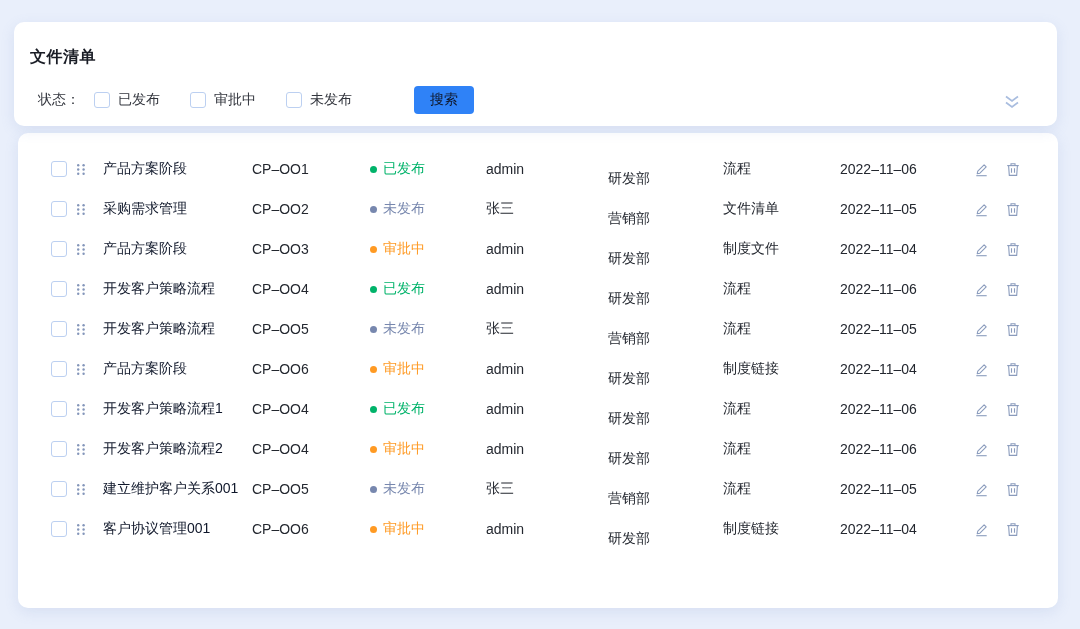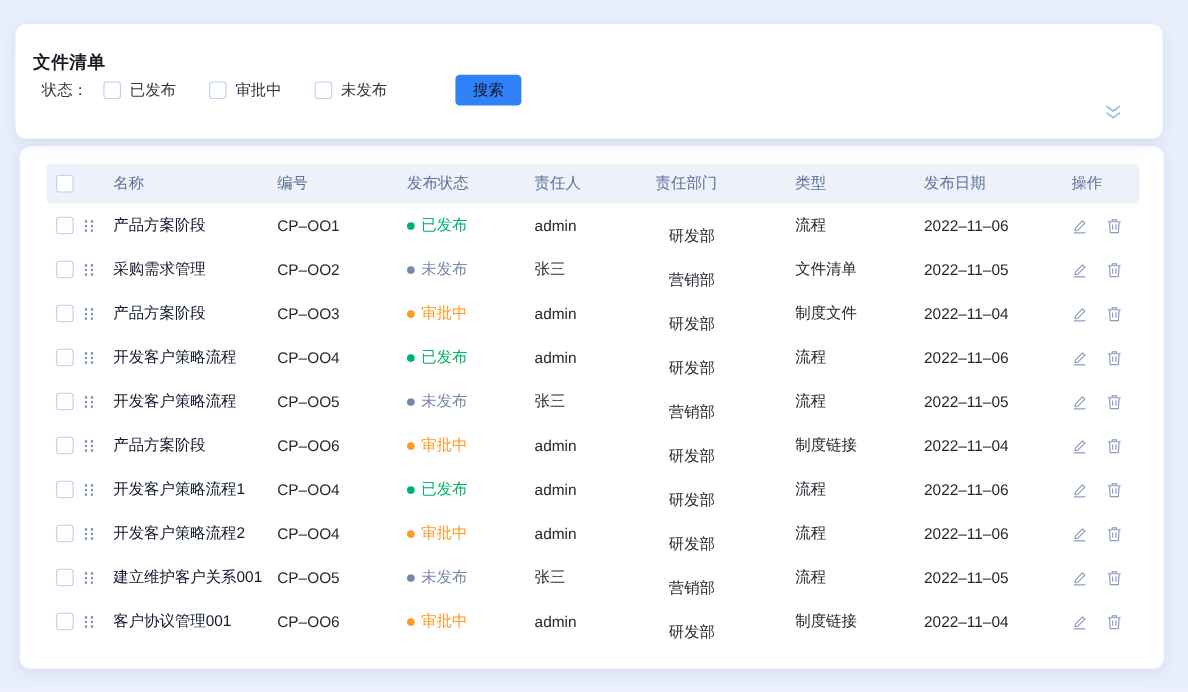--- a/index.html
+++ b/index.html
@@ -17,21 +17,21 @@
     box-shadow:0 4px 14px rgba(120,145,200,0.16);
   }
   
   .filter-card {
     position:relative;
     margin:22px 23px 0 14px;
     height:104px;
     padding:25px 28px 0 16px;
   }
   .page-title { font-size:16px; font-weight:700; color:#1a1d26; letter-spacing:0.5px; }
-  .filter-row { display:flex; align-items:center; padding-left:8px; color:#33363e; }
+  .filter-row { margin-top:18px; display:flex; align-items:center; padding-left:8px; color:#33363e; }
   .filter-label { margin-right:14px; }
   .cb-group { display:flex; align-items:center; margin-right:30px; }
   .checkbox {
     display:inline-block; width:16px; height:16px;
     border:1px solid #bcd0f1; border-radius:3px; background:#fff;
     margin-right:8px; flex:0 0 auto;
   }
   .search-btn {
     margin-left:32px; width:60px; height:28px;
     border:none; border-radius:4px;
@@ -112,34 +112,20 @@
   <span class="collapse-toggle">
     <svg class="icon-svg" width="16" height="14" viewBox="0 0 16 14">
       <polyline points="2,1.5 8,6 14,1.5" fill="none" stroke="#a9bddf" stroke-width="1.7"></polyline>
       <polyline points="2,7.5 8,12 14,7.5" fill="none" stroke="#a9bddf" stroke-width="1.7"></polyline>
     </svg>
   </span>
 </div>
 
 <div class="card table-card">
 
-  <div class="thead">
-    <span class="col-check">
-      <span class="checkbox"></span>
-    </span>
-    <span class="col-drag"></span>
-    <span class="col-name">名称</span>
-    <span class="col-code">编号</span>
-    <span class="col-status">发布状态</span>
-    <span class="col-owner">责任人</span>
-    <span class="col-dept">责任部门</span>
-    <span class="col-type">类型</span>
-    <span class="col-date">发布日期</span>
-    <span class="col-actions">操作</span>
-  </div>
 
   <div id="table-body">
       <div class="trow">
     <span class="col-check">
       <span class="checkbox"></span>
     </span>
     <span class="col-drag">
       <span class="drag-handle">
         <svg class="icon-svg" width="10" height="13" viewBox="0 0 10 13">
           <circle cx="2.2" cy="2.3" r="1.2" fill="#8496ba"></circle>

